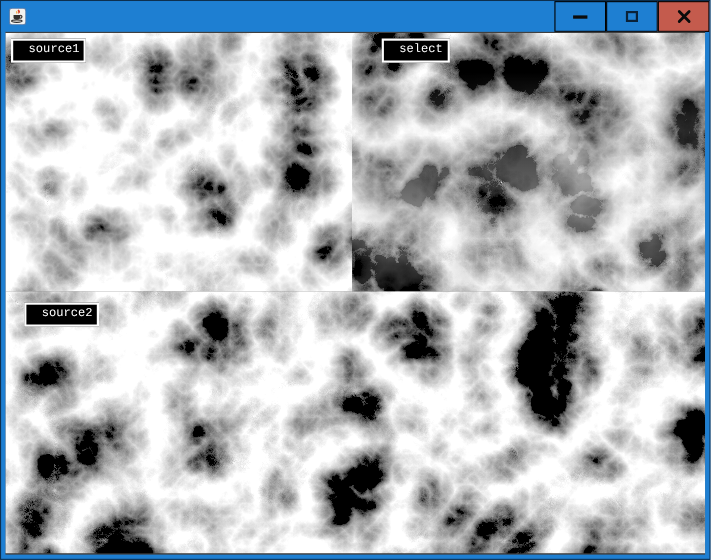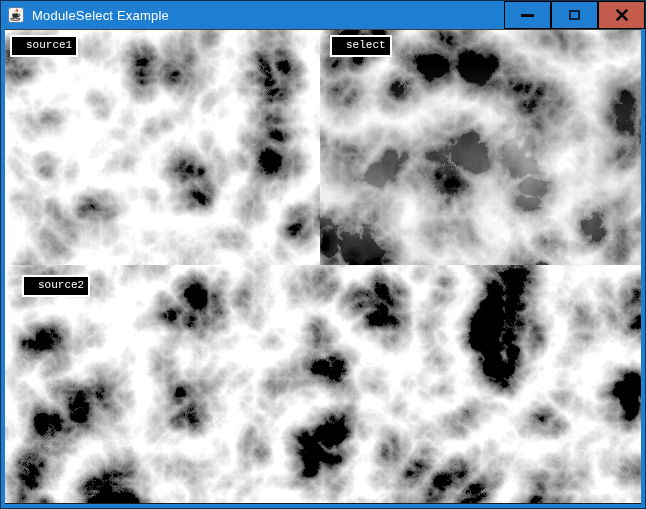--- a/index.html
+++ b/index.html
@@ -86,38 +86,37 @@
     background: var(--label-bg, #000000);
     color: var(--label-fg, #ffffff);
     border: 2px solid var(--label-fg, #ffffff);
     font-family: Liberation Mono, monospace;
     font-size: 11px;
     line-height: 15px;
     padding: 1px 4px 2px 14px;
     white-space: nowrap;
   }
   .label-source1 { left: 5px;   top: 5px; }
-  .label-select  { left: 325px; top: 5px; }
+  .label-select  { left: 342px; top: 5px; }
   .label-source2 { left: 5px;   top: 245px; margin-left: 12px; }
 </style>
 </head>
 <body>
 
 <div class="window">
 
   <div class="titlebar">
     <svg class="app-icon" viewBox="0 0 16 16" aria-hidden="true">
       <rect x="0.5" y="0.5" width="15" height="15" rx="2.5" fill="#f3f2ef" stroke="#5a7fae"></rect>
       <path d="M8.7 1.6 C6.8 2.9 10.0 3.9 7.9 5.6 C11.2 4.8 10.6 2.7 8.7 1.6 Z" fill="#d8442a"></path>
       <path d="M7.0 3.0 C5.9 3.9 7.6 4.5 6.6 5.5 C8.4 5.0 8.1 3.7 7.0 3.0 Z" fill="#f29c1f"></path>
       <path d="M4.3 6.6 h6.0 v2.4 a3.0 1.9 0 0 1 -6.0 0 Z" fill="#332f2d"></path>
       <path d="M10.3 7.0 q2.0 0.3 1.6 1.6 q-0.3 1.1 -1.8 1.0" fill="none" stroke="#332f2d" stroke-width="1"></path>
       <ellipse cx="7.3" cy="12.2" rx="4.8" ry="1.1" fill="none" stroke="#332f2d" stroke-width="1"></ellipse>
     </svg>
-    <span class="title">ModuleSelect Example</span>
 
     <div class="controls">
       <button class="ctl-btn">
         <span class="glyph-min"></span>
       </button>
       <button class="ctl-btn">
         <span class="glyph-max"></span>
       </button>
       <button class="ctl-btn close">
         <svg class="glyph-x" width="12" height="12" viewBox="0 0 12 12" aria-hidden="true">

